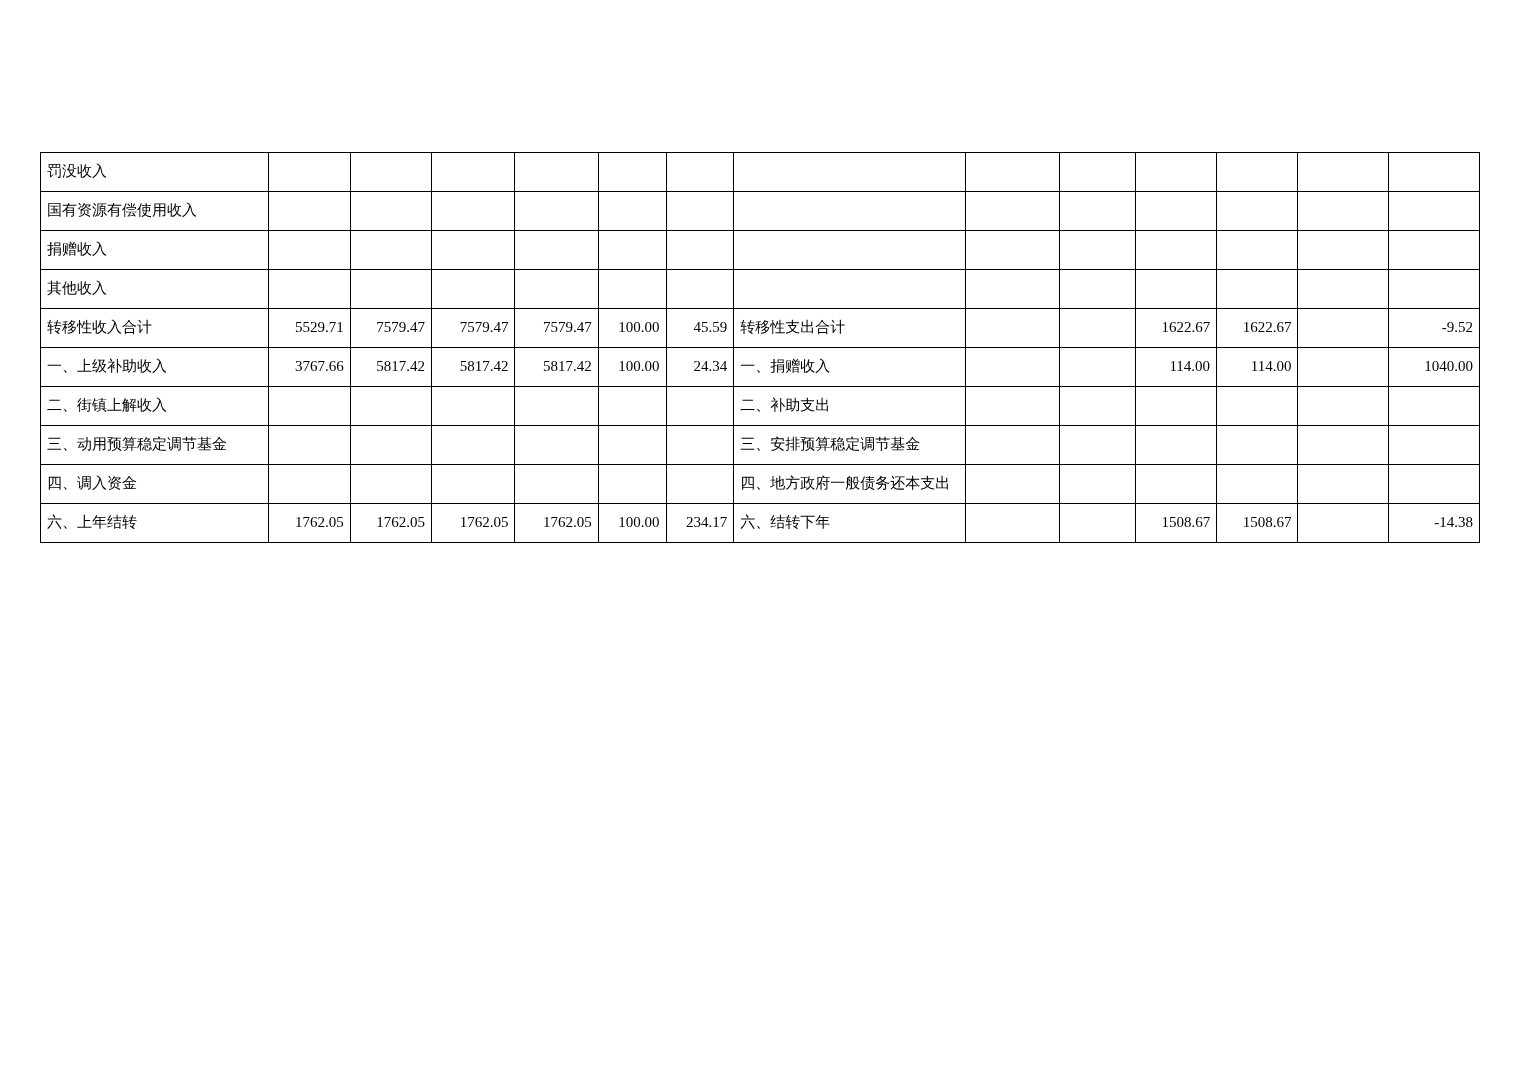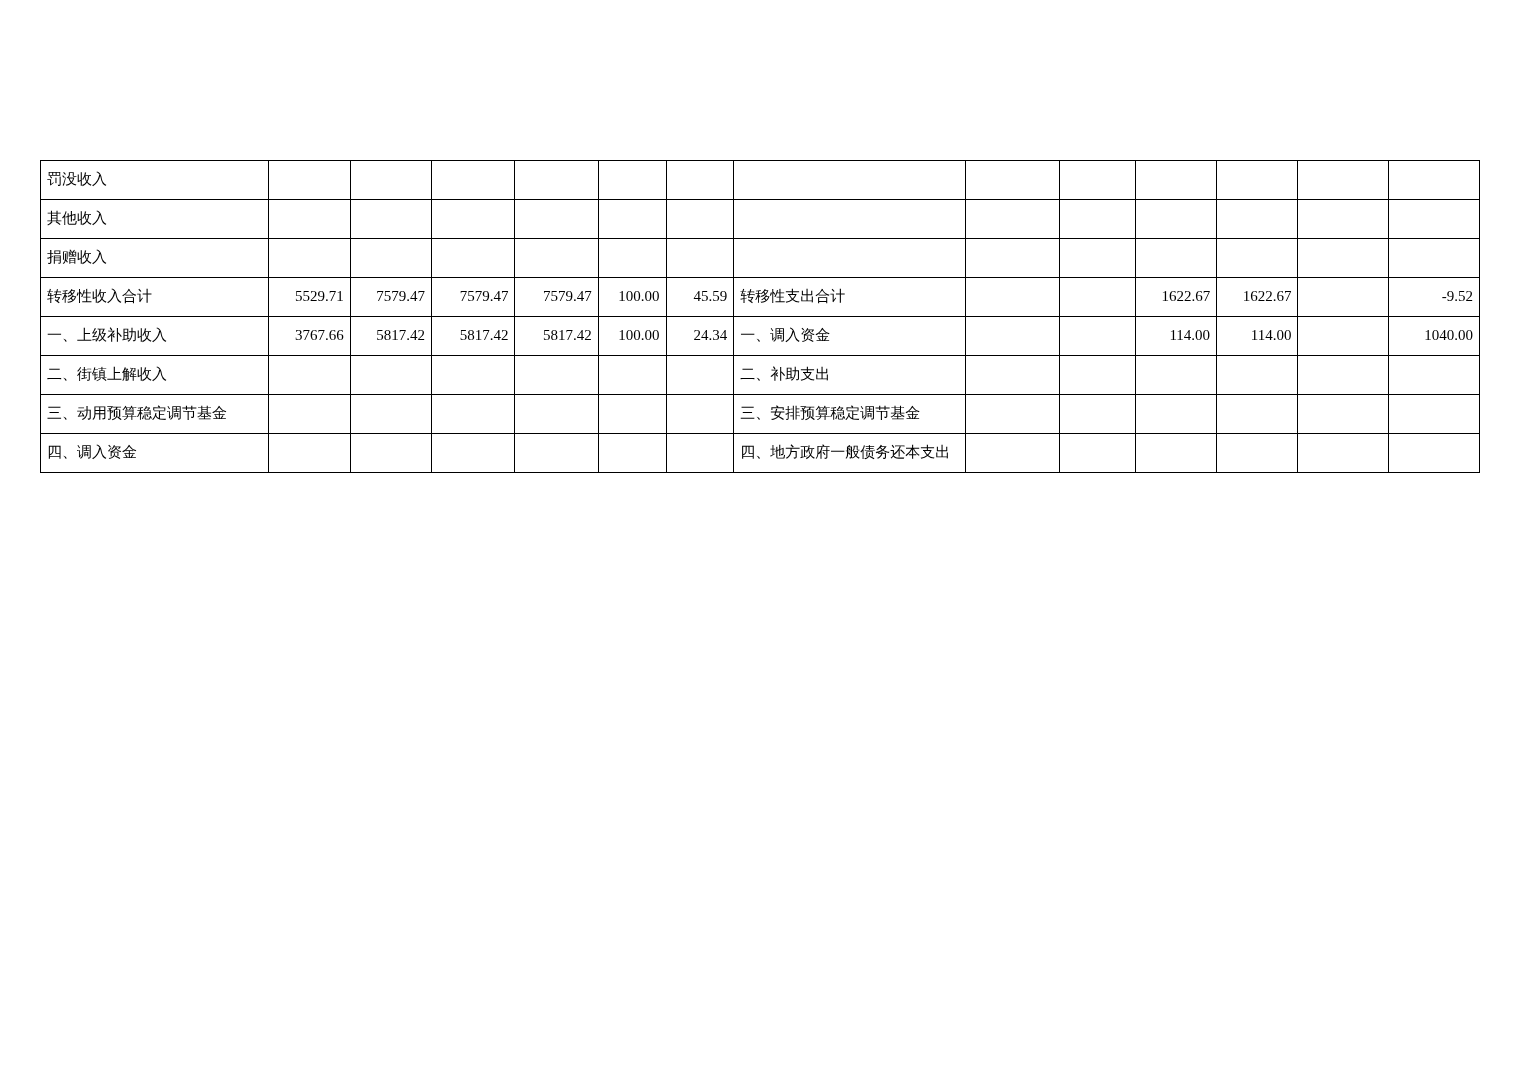--- a/index.html
+++ b/index.html
@@ -15,21 +15,21 @@
   }
   .page {
     position: relative;
     width: 1520px;
     height: 1074px;
     box-sizing: border-box;
   }
   .table-wrap {
     position: absolute;
     left: 40px;
-    top: 160px;
+    top: 152px;
     width: 1144px;
   }
   table.budget {
     border-collapse: collapse;
     table-layout: fixed;
     width: 1440px;
     font-size: 15px;
   }
   table.budget td {
     border: 1px solid #000000;
@@ -97,37 +97,53 @@
             <td class="num tall"></td>
             <td class="label-l tall"></td>
             <td class="num tall"></td>
             <td class="num tall"></td>
             <td class="num tall"></td>
             <td class="num tall"></td>
             <td class="num tall"></td>
             <td class="num tall"></td>
           </tr>
           <tr>
+            <td class="label-l tall ind2">国有资源有偿使用收入</td>
+            <td class="num tall"></td>
+            <td class="num tall"></td>
+            <td class="num tall"></td>
+            <td class="num tall"></td>
+            <td class="num tall"></td>
+            <td class="num tall"></td>
+            <td class="label-l tall"></td>
+            <td class="num tall"></td>
+            <td class="num tall"></td>
+            <td class="num tall"></td>
+            <td class="num tall"></td>
+            <td class="num tall"></td>
+            <td class="num tall"></td>
+          </tr>
+          <tr>
+            <td class="label-l tall ind3">捐赠收入</td>
+            <td class="num tall"></td>
+            <td class="num tall"></td>
+            <td class="num tall"></td>
+            <td class="num tall"></td>
+            <td class="num tall"></td>
+            <td class="num tall"></td>
+            <td class="label-l tall"></td>
+            <td class="num tall"></td>
+            <td class="num tall"></td>
+            <td class="num tall"></td>
+            <td class="num tall"></td>
+            <td class="num tall"></td>
+            <td class="num tall"></td>
+          </tr>
+          <tr>
             <td class="label-l tall ind3">其他收入</td>
-            <td class="num tall"></td>
-            <td class="num tall"></td>
-            <td class="num tall"></td>
-            <td class="num tall"></td>
-            <td class="num tall"></td>
-            <td class="num tall"></td>
-            <td class="label-l tall"></td>
-            <td class="num tall"></td>
-            <td class="num tall"></td>
-            <td class="num tall"></td>
-            <td class="num tall"></td>
-            <td class="num tall"></td>
-            <td class="num tall"></td>
-          </tr>
-          <tr>
-            <td class="label-l tall ind3">捐赠收入</td>
             <td class="num tall"></td>
             <td class="num tall"></td>
             <td class="num tall"></td>
             <td class="num tall"></td>
             <td class="num tall"></td>
             <td class="num tall"></td>
             <td class="label-l tall"></td>
             <td class="num tall"></td>
             <td class="num tall"></td>
             <td class="num tall"></td>
@@ -152,21 +168,21 @@
             <td class="num tall">-9.52</td>
           </tr>
           <tr>
             <td class="label-l tall ind1">一、上级补助收入</td>
             <td class="num tall">3767.66</td>
             <td class="num tall">5817.42</td>
             <td class="num tall">5817.42</td>
             <td class="num tall">5817.42</td>
             <td class="num tall">100.00</td>
             <td class="num tall">24.34</td>
-            <td class="label-l tall ind1">一、调入资金</td>
+            <td class="label-l tall ind1">一、捐赠收入</td>
             <td class="num tall"></td>
             <td class="num tall"></td>
             <td class="num tall">114.00</td>
             <td class="num tall">114.00</td>
             <td class="num tall"></td>
             <td class="num tall">1040.00</td>
           </tr>
           <tr>
             <td class="label-l ind1">二、街镇上解收入</td>
             <td class="num"></td>
@@ -207,17 +223,33 @@
             <td class="num tall"></td>
             <td class="num tall"></td>
             <td class="num tall"></td>
             <td class="label-l tall ind1">四、地方政府一般债务还本支出</td>
             <td class="num tall"></td>
             <td class="num tall"></td>
             <td class="num tall"></td>
             <td class="num tall"></td>
             <td class="num tall"></td>
             <td class="num tall"></td>
+          </tr>
+          <tr>
+            <td class="label-l tall ind1">六、上年结转</td>
+            <td class="num tall">1762.05</td>
+            <td class="num tall">1762.05</td>
+            <td class="num tall">1762.05</td>
+            <td class="num tall">1762.05</td>
+            <td class="num tall">100.00</td>
+            <td class="num tall">234.17</td>
+            <td class="label-l tall ind1">六、结转下年</td>
+            <td class="num tall"></td>
+            <td class="num tall"></td>
+            <td class="num tall">1508.67</td>
+            <td class="num tall">1508.67</td>
+            <td class="num tall"></td>
+            <td class="num tall">-14.38</td>
           </tr>
         </tbody>
     </table>
   </div>
 </div>
 
 </body></html>

